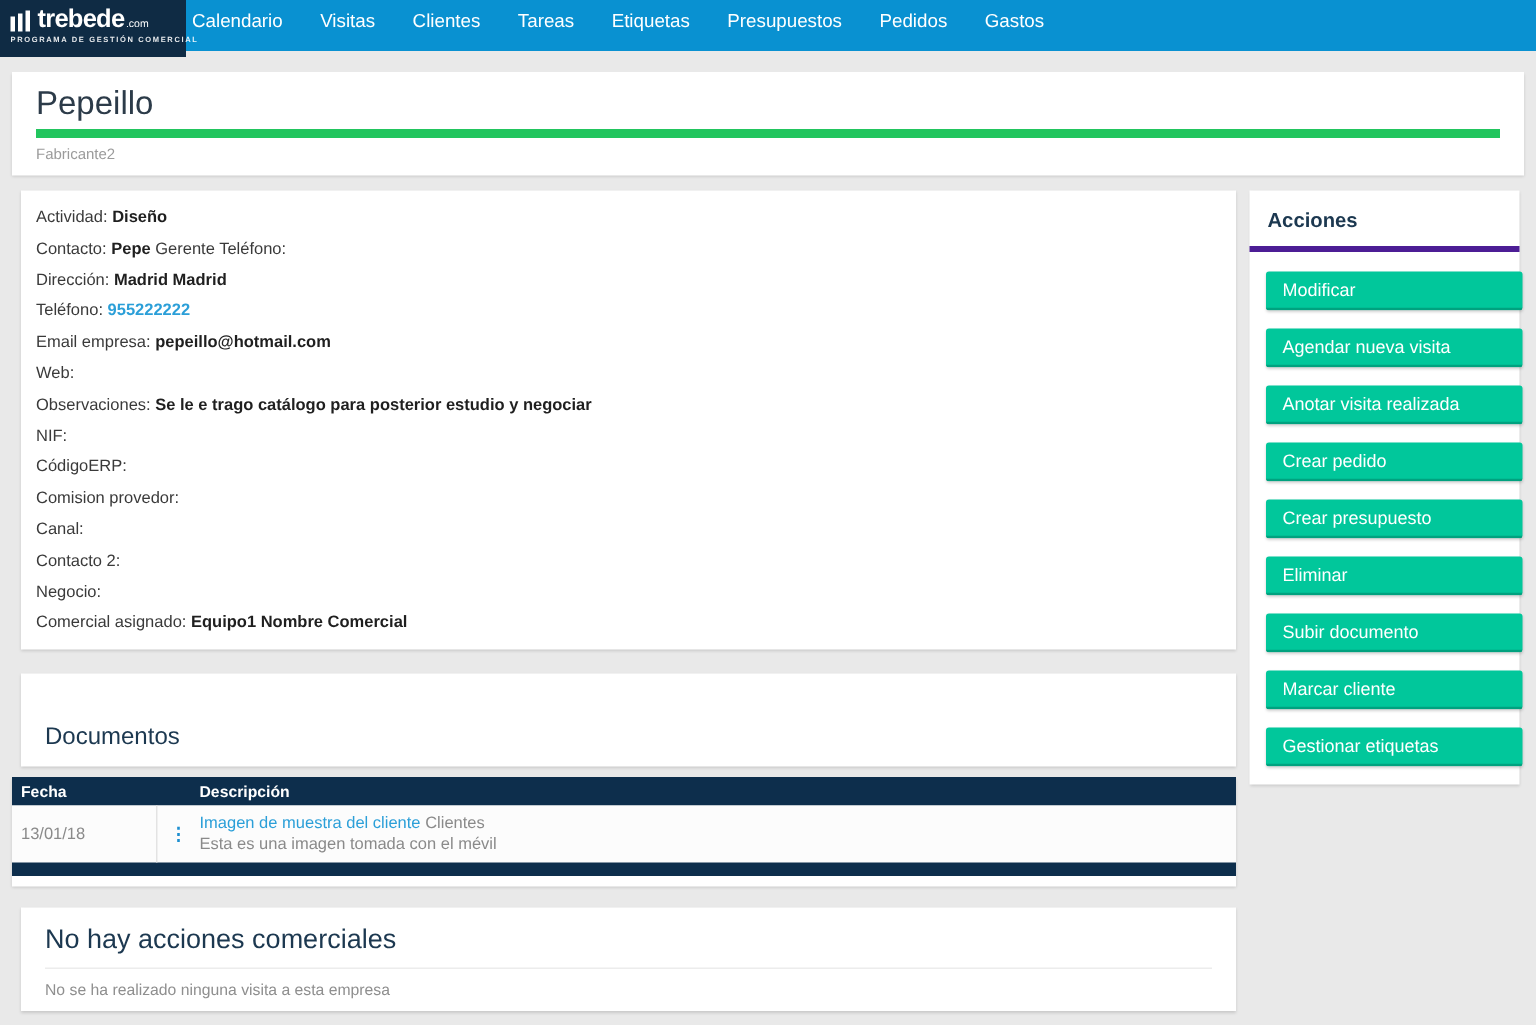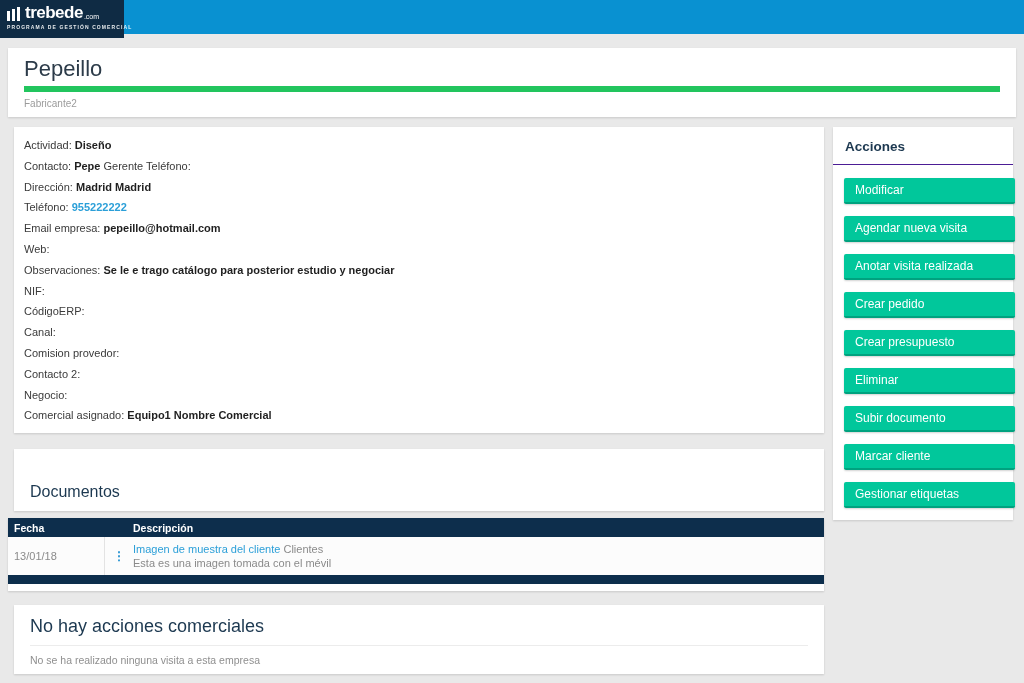--- a/index.html
+++ b/index.html
@@ -41,21 +41,21 @@
   .logo-bars i:nth-child(3){height:14px;}
   .logo-name{color:#fff;font-weight:bold;font-size:17px;letter-spacing:-0.5px;}
   .logo-tld{color:#fff;font-size:7px;margin-left:1px;padding-bottom:1px;}
   .logo-tagline{
     color:rgba(255,255,255,0.9);
     font-size:5px;letter-spacing:1.1px;font-weight:bold;
     margin-top:3px;white-space:nowrap;
   }
   .nav-items{
     position:absolute;left:128px;top:0;height:27px;
-    display:flex;align-items:center;gap:25px;margin-top:40px;
+    display:flex;align-items:center;gap:25px;
   }
   .nav-item{
     color:#fff;font-size:12.5px;text-decoration:none;cursor:pointer;white-space:nowrap;
   }
   
   .page{padding:0 8px;}
   .card{
     background:#fff;
     box-shadow:0 1px 2px rgba(0,0,0,0.14);
   }
@@ -108,21 +108,21 @@
   .footer-bars i:nth-child(1){height:7px;}
   .footer-bars i:nth-child(2){height:9px;}
   .footer-bars i:nth-child(3){height:10px;}
   .footer-brand{color:#d2d2d2;font-weight:bold;font-size:14px;line-height:11px;letter-spacing:-0.5px;}
   .footer-tld{color:#d2d2d2;font-size:6px;}
   .footer-version{color:#cfcfcf;font-size:8px;margin-left:14px;}
   
   .actions-card{padding:12px 0 12px;}
   .actions-title{
     color:var(--heading-navy);font-size:13.5px;font-weight:bold;
-    padding:0 12px 10px;border-bottom:1px solid #4c1d95;
+    padding:0 12px 10px;border-bottom:4px solid #4c1d95;
   }
   .action-btn{
     display:block;width:171px;height:26px;margin:12px 0 0 11px;
     background:var(--accent-green);
     border:none;border-bottom:2px solid var(--accent-green-dark);
     border-radius:2px;
     color:#fff;font-size:12px;text-align:left;padding-left:11px;
     font-family:"Liberation Sans", sans-serif;
     cursor:pointer;box-shadow:0 1px 2px rgba(0,0,0,0.18);
   }
@@ -169,22 +169,22 @@
       <div class="card details-card">
           <div class="field"><span>Actividad: </span><b>Diseño</b></div>
           <div class="field"><span>Contacto: </span><b>Pepe</b><span> Gerente Teléfono:</span></div>
           <div class="field"><span>Dirección: </span><b>Madrid Madrid</b></div>
           <div class="field"><span>Teléfono: </span><a class="flink">955222222</a></div>
           <div class="field"><span>Email empresa: </span><b>pepeillo@hotmail.com</b></div>
           <div class="field"><span>Web: </span></div>
           <div class="field"><span>Observaciones: </span><b>Se le e trago catálogo para posterior estudio y negociar</b></div>
           <div class="field"><span>NIF: </span></div>
           <div class="field"><span>CódigoERP: </span></div>
+          <div class="field"><span>Comision provedor: </span></div>
           <div class="field"><span>Canal: </span></div>
-          <div class="field"><span>Comision provedor: </span></div>
           <div class="field"><span>Contacto 2: </span></div>
           <div class="field"><span>Negocio: </span></div>
           <div class="field"><span>Comercial asignado: </span><b>Equipo1 Nombre Comercial</b></div>
         </div>
 
       <div class="card docs-head-card">
         <div class="section-title">Documentos</div>
       </div>
 
       <div class="doc-table">

